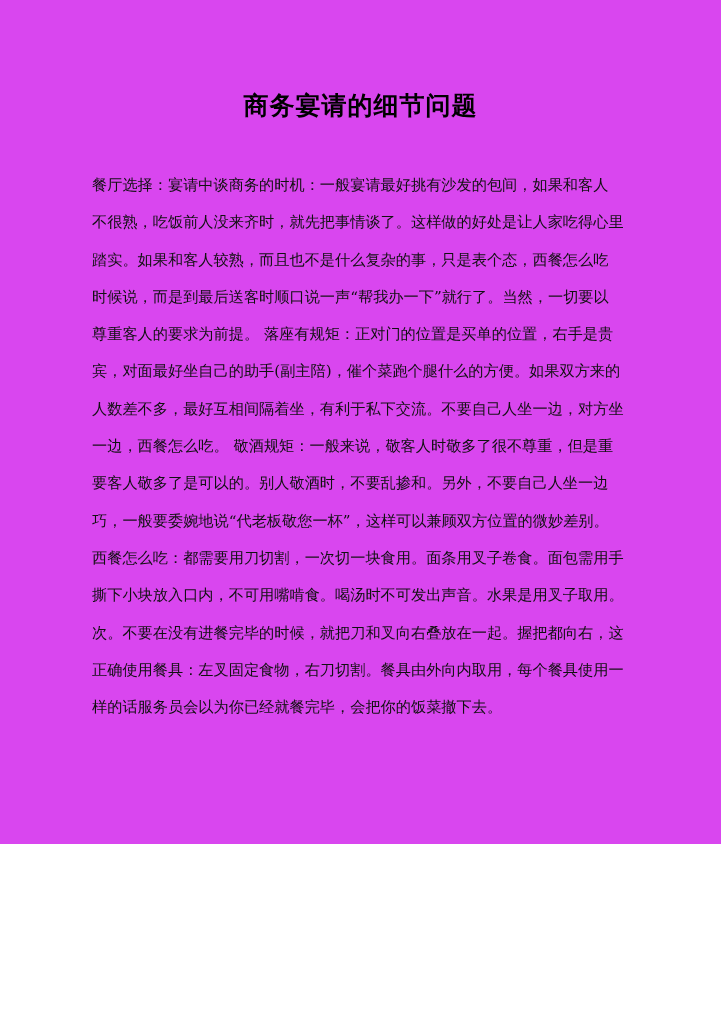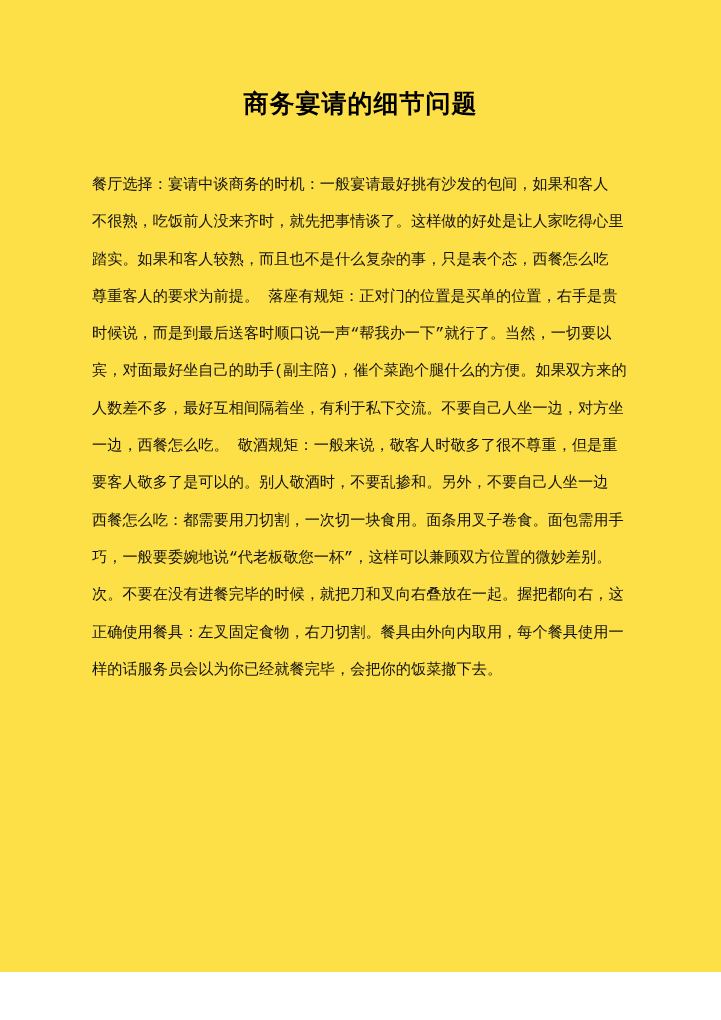--- a/index.html
+++ b/index.html
@@ -13,23 +13,22 @@
       position: relative;
       overflow: hidden;
       font-family: "DejaVu Serif", "Liberation Serif", serif;
       color: #000000;
     }
     .page {
       position: absolute;
       left: 0;
       top: 0;
       width: 721px;
-      height: 972px;
-      background: #fde047;
-      font-family: Liberation Mono, monospace;
+      height: 844px;
+      background: #d946ef;
     }
     .title {
       position: absolute;
       left: 0;
       top: 90px;
       width: 721px;
       text-align: center;
       font-size: 25px;
       line-height: 32px;
       font-weight: bold;
@@ -59,25 +58,26 @@
 </head>
 <body>
 
 <div class="page">
   <div class="title">商务宴请的细节问题</div>
 
   <div class="body-text">
     <span class="line"> 餐厅选择：宴请中谈商务的时机：一般宴请最好挑有沙发的包间，如果和客人</span>
     <span class="line">不很熟，吃饭前人没来齐时，就先把事情谈了。这样做的好处是让人家吃得心里</span>
     <span class="line">踏实。如果和客人较熟，而且也不是什么复杂的事，只是表个态，西餐怎么吃</span>
+    <span class="line">时候说，而是到最后送客时顺口说一声“帮我办一下”就行了。当然，一切要以</span>
     <span class="line">尊重客人的要求为前提。 落座有规矩：正对门的位置是买单的位置，右手是贵</span>
-    <span class="line">时候说，而是到最后送客时顺口说一声“帮我办一下”就行了。当然，一切要以</span>
     <span class="line">宾，对面最好坐自己的助手(副主陪)，催个菜跑个腿什么的方便。如果双方来的</span>
     <span class="line">人数差不多，最好互相间隔着坐，有利于私下交流。不要自己人坐一边，对方坐</span>
     <span class="line">一边，西餐怎么吃。 敬酒规矩：一般来说，敬客人时敬多了很不尊重，但是重</span>
     <span class="line">要客人敬多了是可以的。别人敬酒时，不要乱掺和。另外，不要自己人坐一边</span>
+    <span class="line">巧，一般要委婉地说“代老板敬您一杯”，这样可以兼顾双方位置的微妙差别。</span>
     <span class="line">西餐怎么吃：都需要用刀切割，一次切一块食用。面条用叉子卷食。面包需用手</span>
-    <span class="line">巧，一般要委婉地说“代老板敬您一杯”，这样可以兼顾双方位置的微妙差别。</span>
+    <span class="line">撕下小块放入口内，不可用嘴啃食。喝汤时不可发出声音。水果是用叉子取用。</span>
     <span class="line">次。不要在没有进餐完毕的时候，就把刀和叉向右叠放在一起。握把都向右，这</span>
     <span class="line">正确使用餐具：左叉固定食物，右刀切割。餐具由外向内取用，每个餐具使用一</span>
     <span class="line last">样的话服务员会以为你已经就餐完毕，会把你的饭菜撤下去。</span>
   </div>
 </div>
 
 </body></html>

